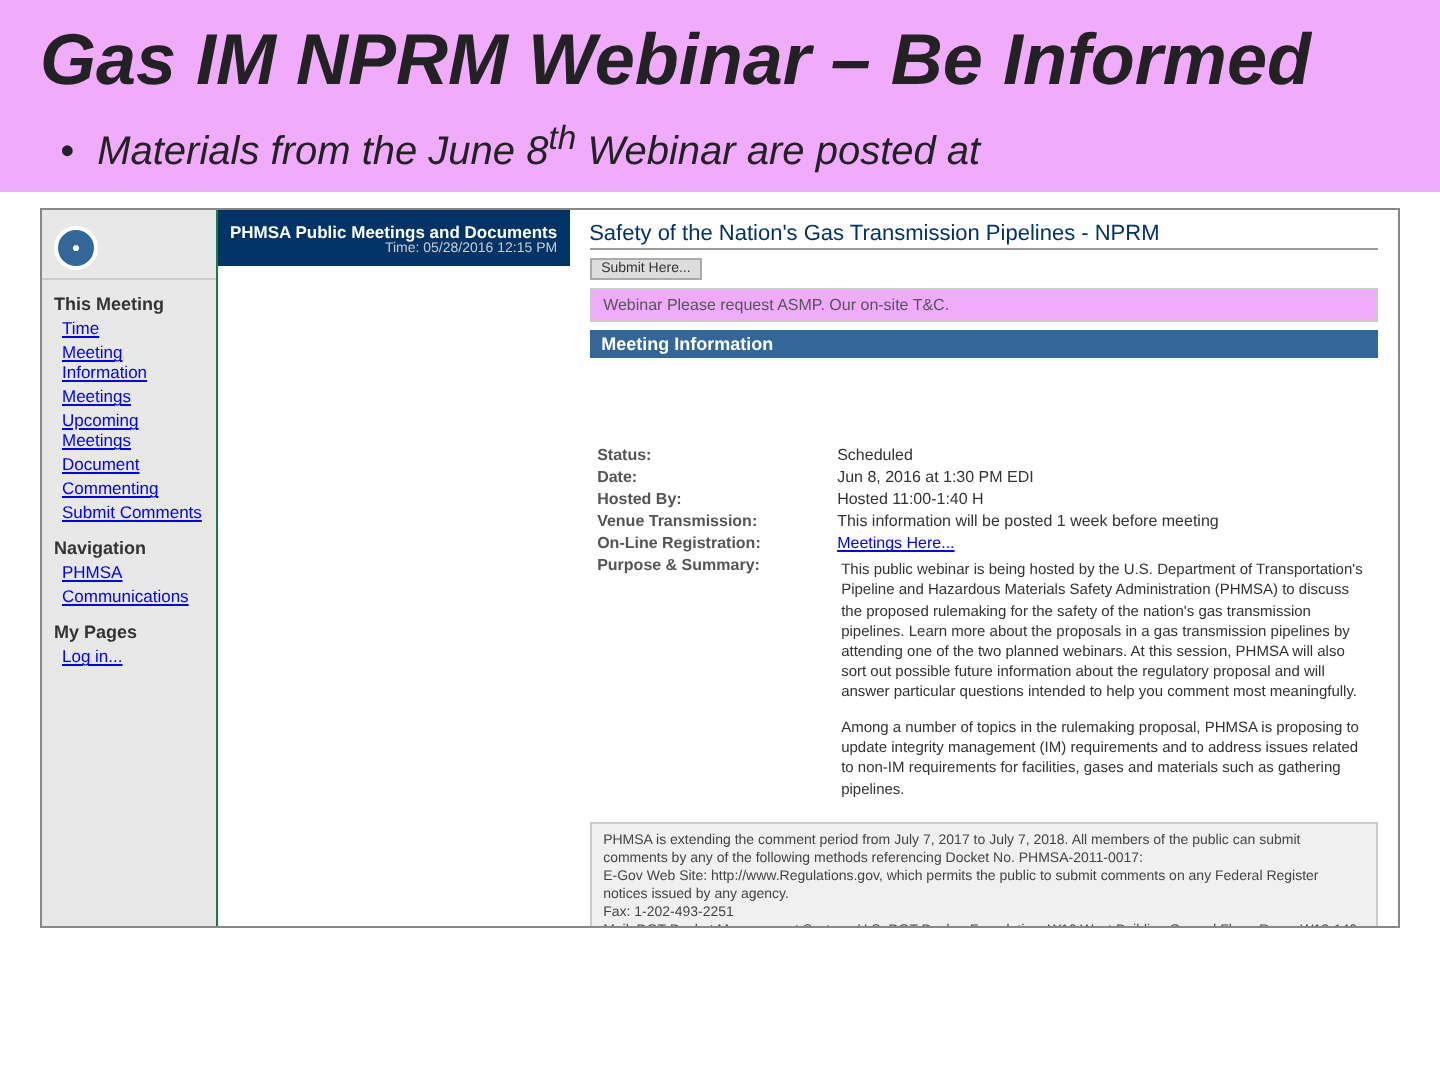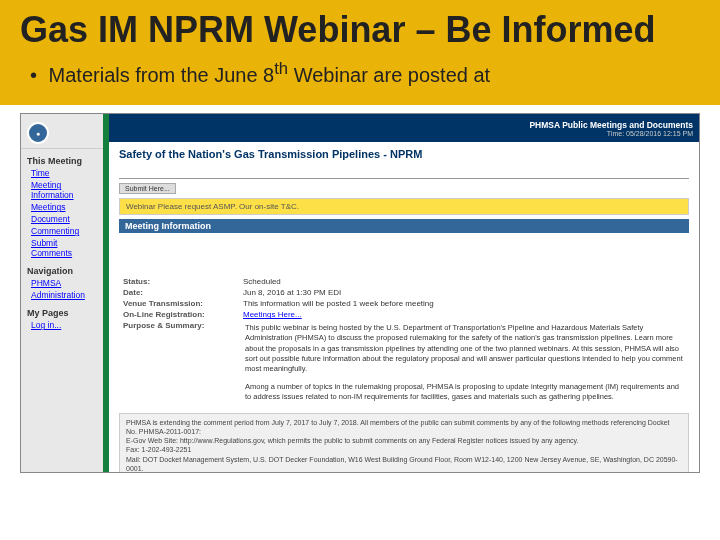--- a/index.html
+++ b/index.html
@@ -6,36 +6,37 @@
     body {
       font-family: Arial, sans-serif;
       background: #fff;
       width: 720px;
       height: 540px;
       overflow: hidden;
     }
 
     .header-section {
       padding: 10px 12px 8px 20px;
-      background: #eab308;
+      background: #f0abfc;
+      font-style: italic;
     }
 
     .main-title {
       font-size: 36px;
       font-weight: bold;
       color: #222;
       line-height: 1.1;
       margin-bottom: 10px;
     }
 
     .bullet-point {
       font-size: 20px;
       color: #222;
       margin-left: 10px;
-      margin-bottom: 10px;
+      margin-bottom: 0;
     }
 
     .bullet-point span.bullet {
       margin-right: 6px;
     }
 
     .link-text {
       font-size: 16px;
       color: #1a0dab;
       text-decoration: underline;
@@ -54,21 +55,21 @@
 
     .browser-inner {
       display: flex;
       height: 100%;
     }
 
     
     .left-sidebar {
       width: 88px;
       background: #e8e8e8;
-      border-right: 6px solid #15803d;
+      border-right: 1px solid #15803d;
       padding: 4px 0;
       font-size: 9px;
       color: #333;
       flex-shrink: 0;
     }
 
     .sidebar-section-title {
       font-weight: bold;
       color: #333;
       padding: 3px 6px 1px 6px;
@@ -87,21 +88,21 @@
     .sidebar-section {
       margin-bottom: 4px;
     }
 
     
     .main-content {
       flex: 1;
       background: #fff;
       overflow: hidden;
       display: flex;
-      flex-direction: column;
+      flex-direction: row;
     }
 
     
     .top-bar {
       background: #003366;
       color: #fff;
       display: flex;
       justify-content: flex-end;
       align-items: center;
       padding: 2px 6px;
@@ -127,44 +128,44 @@
     }
 
     .content-area {
       padding: 6px 10px;
       overflow: hidden;
       flex: 1;
     }
 
     .page-title {
       font-size: 11px;
-      font-weight: bold;
+      font-weight: normal;
       color: #003366;
       margin-bottom: 4px;
       border-bottom: 1px solid #999;
-      padding-bottom: 18px;
+      padding-bottom: 1px;
     }
 
     .action-buttons {
       display: flex;
       gap: 4px;
       margin-bottom: 4px;
     }
 
     .btn-small {
       background: #ddd;
       border: 1px solid #aaa;
       font-size: 7px;
       padding: 1px 5px;
       cursor: pointer;
       color: #333;
     }
 
     .info-box {
-      background: #fde047;
+      background: #f0abfc;
       border: 1px solid #ccc;
       padding: 3px 6px;
       font-size: 8px;
       margin-bottom: 4px;
       color: #555;
     }
 
     .section-header {
       background: #336699;
       color: #fff;
@@ -264,29 +265,30 @@
           <div class="logo-circle">
             <span>●</span>
           </div>
         </div>
 
         <div class="sidebar-section">
           <div class="sidebar-section-title">This Meeting</div>
           <a class="sidebar-link">Time</a>
           <a class="sidebar-link">Meeting Information</a>
           <a class="sidebar-link">Meetings</a>
+          <a class="sidebar-link">Upcoming Meetings</a>
           <a class="sidebar-link">Document</a>
           <a class="sidebar-link">Commenting</a>
           <a class="sidebar-link">Submit Comments</a>
         </div>
 
         <div class="sidebar-section">
           <div class="sidebar-section-title">Navigation</div>
           <a class="sidebar-link">PHMSA</a>
-          <a class="sidebar-link">Administration</a>
+          <a class="sidebar-link">Communications</a>
         </div>
 
         <div class="sidebar-section">
           <div class="sidebar-section-title">My Pages</div>
           <a class="sidebar-link">Log in...</a>
         </div>
       </div>
 
       <div class="main-content">
 
@@ -310,20 +312,24 @@
 
           <table class="info-table">
             <tbody>
                 <tr>
               <td>Status:</td>
               <td>Scheduled</td>
             </tr>
             <tr>
               <td>Date:</td>
               <td>Jun 8, 2016 at 1:30 PM EDI</td>
+            </tr>
+            <tr>
+              <td>Hosted By:</td>
+              <td>Hosted 11:00-1:40 H</td>
             </tr>
             <tr>
               <td>Venue Transmission:</td>
               <td>This information will be posted 1 week before meeting</td>
             </tr>
             <tr>
               <td>On-Line Registration:</td>
               <td style="color:#00f;text-decoration:underline;cursor:pointer;">Meetings Here...</td>
             </tr>
             <tr>

